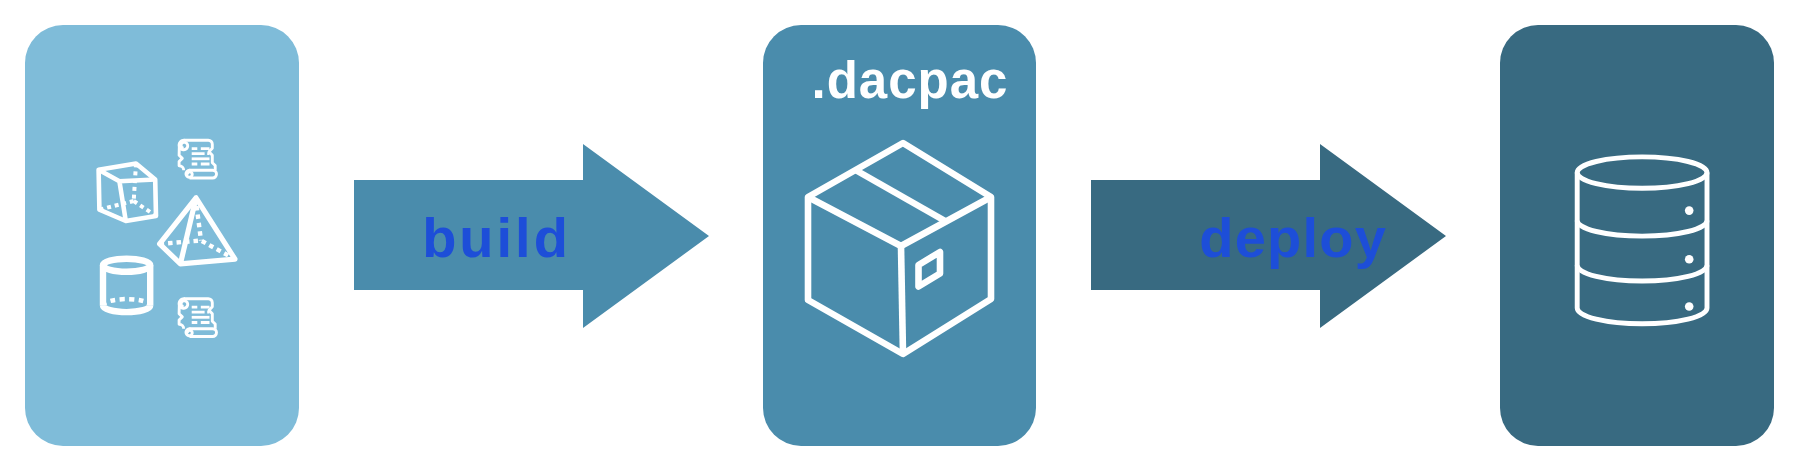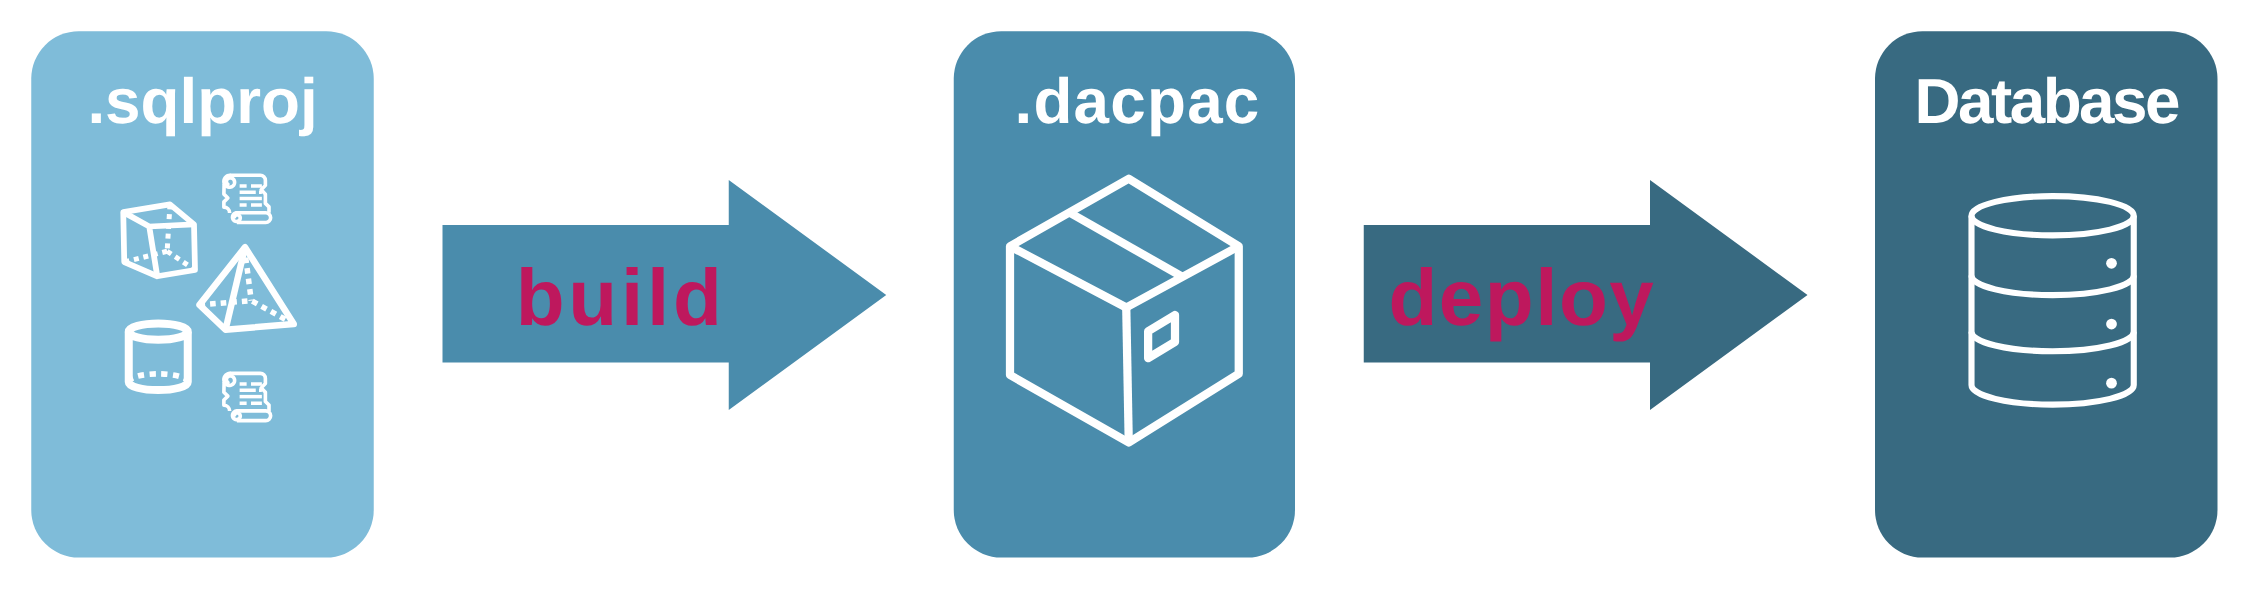--- a/index.html
+++ b/index.html
@@ -36,28 +36,28 @@
     line-height: 51px;
     white-space: nowrap;
   }
   #title-sqlproj  { left: 25px; letter-spacing: 0px; }
   #title-dacpac   { left: 763px; width: 294px; letter-spacing: 1px; }
   #title-database { left: 1500px; letter-spacing: -2px; }
   .arrow-label {
     position: absolute;
     top: 206px;
     text-align: center;
-    font-size: 64px;
+    font-size: 56px;
     font-weight: bold;
-    color: #be185d;
+    color: #1d4ed8;
     line-height: 64px;
     white-space: nowrap;
   }
   #label-build  { left: 354px;  width: 279px; letter-spacing: 3px; padding-left: 3px; }
-  #label-deploy { left: 1075px; width: 283px; letter-spacing: 1.2px; padding-left: 1px; }
+  #label-deploy { left: 1103px; width: 283px; letter-spacing: 1.2px; padding-left: 1px; text-align: right; }
   svg.layer {
     position: absolute;
     left: 0;
     top: 0;
   }
 </style>
 </head>
 <body>
 
 <div class="canvas">
@@ -135,20 +135,18 @@
       <path d="M 1577.2,220.4 A 64.9,15.7 0 0 0 1707,220.4"></path>
       <path d="M 1577.2,265.3 A 64.9,15.7 0 0 0 1707,265.3"></path>
       <g fill="#ffffff" stroke="none">
         <circle cx="1689.2" cy="210.6" r="4.3"></circle>
         <circle cx="1689.2" cy="259.2" r="4.3"></circle>
         <circle cx="1689.2" cy="306.5" r="4.3"></circle>
       </g>
     </g>
   </svg>
 
-  <div class="node-title" id="title-sqlproj">.sqlproj</div>
   <div class="node-title" id="title-dacpac">.dacpac</div>
-  <div class="node-title" id="title-database">Database</div>
 
   <div class="arrow-label" id="label-build">build</div>
   <div class="arrow-label" id="label-deploy">deploy</div>
 
 </div>
 
 </body></html>

